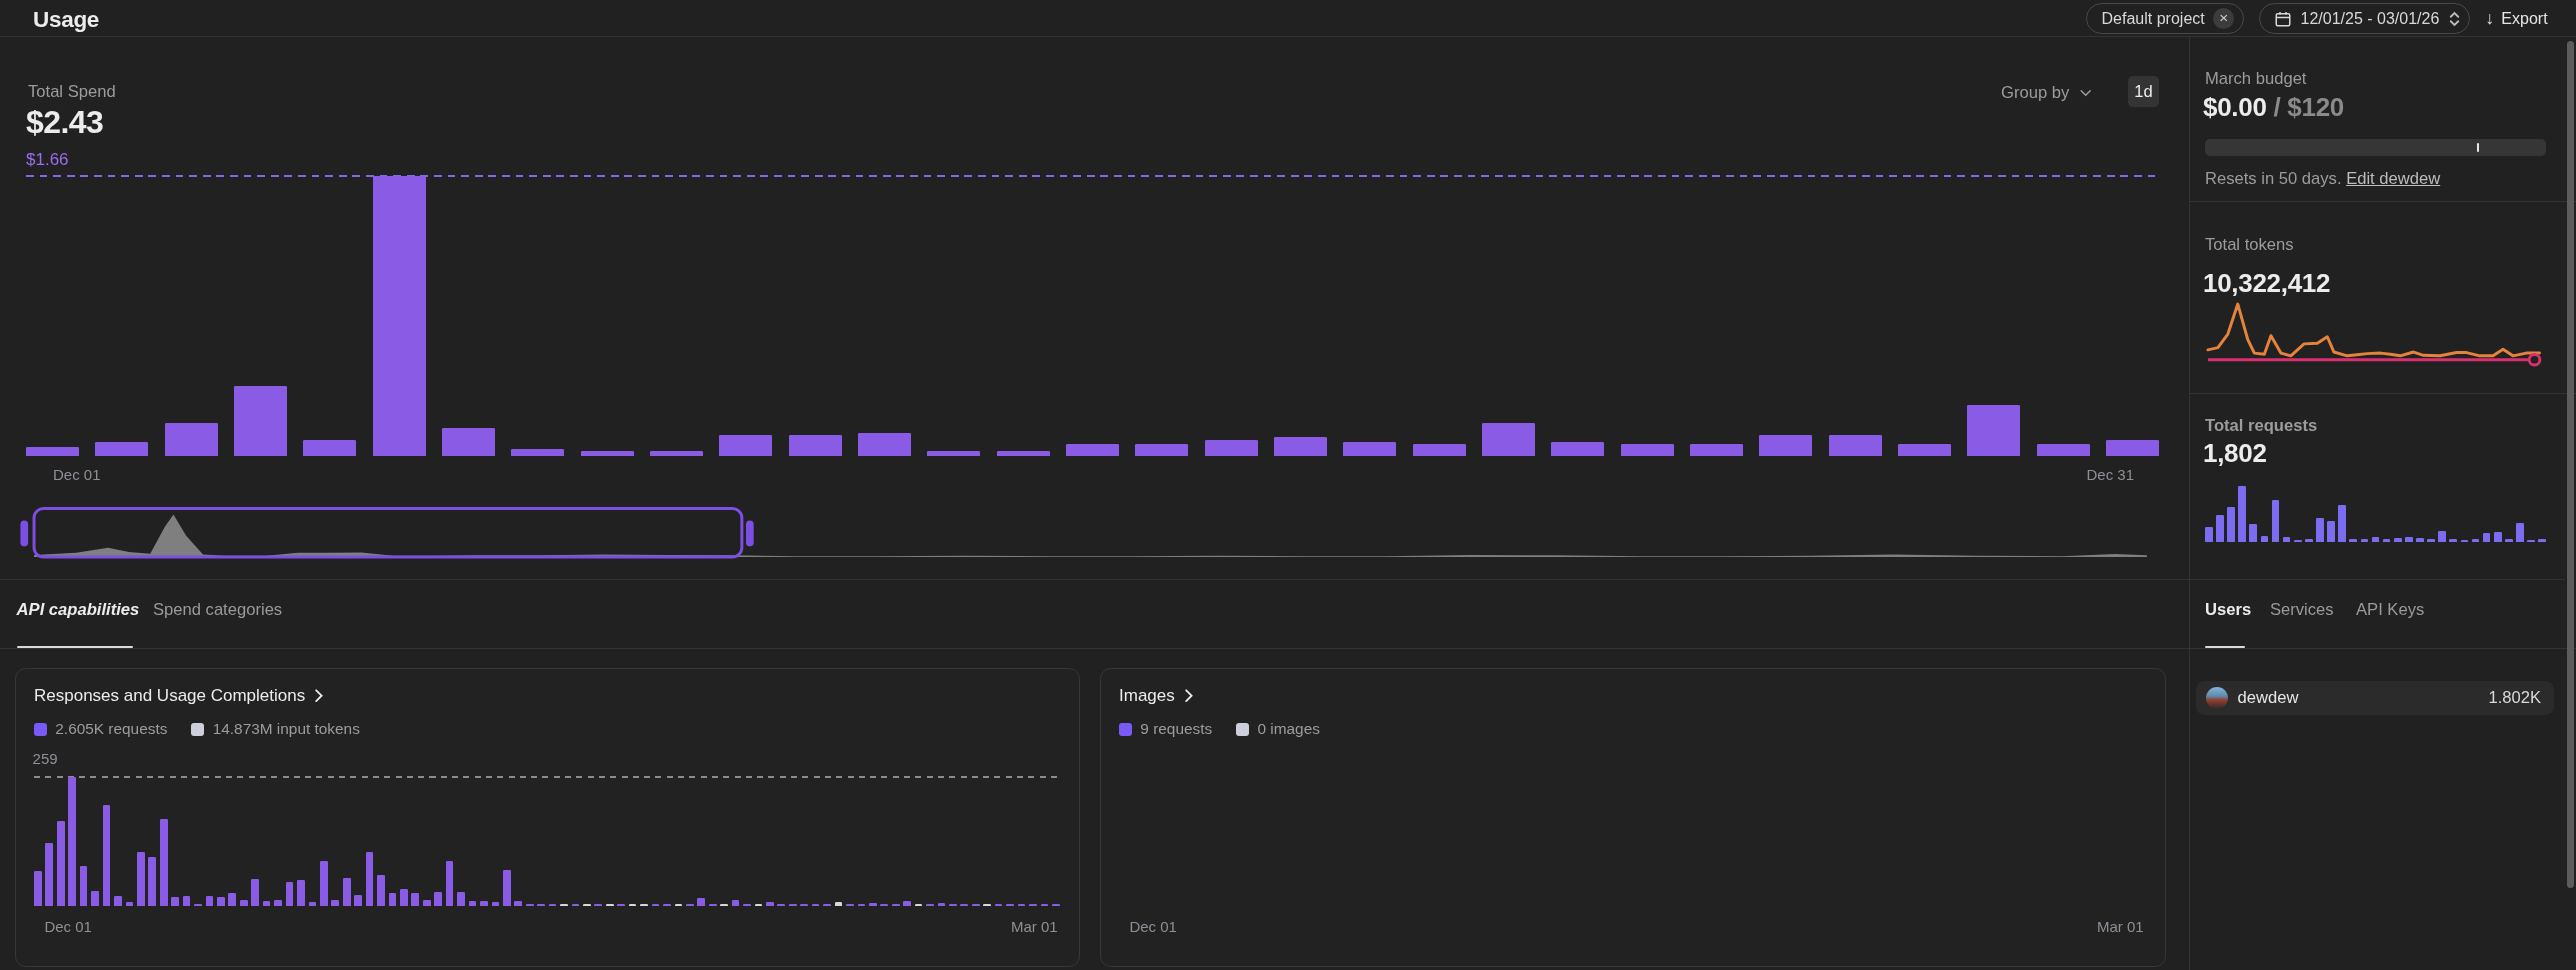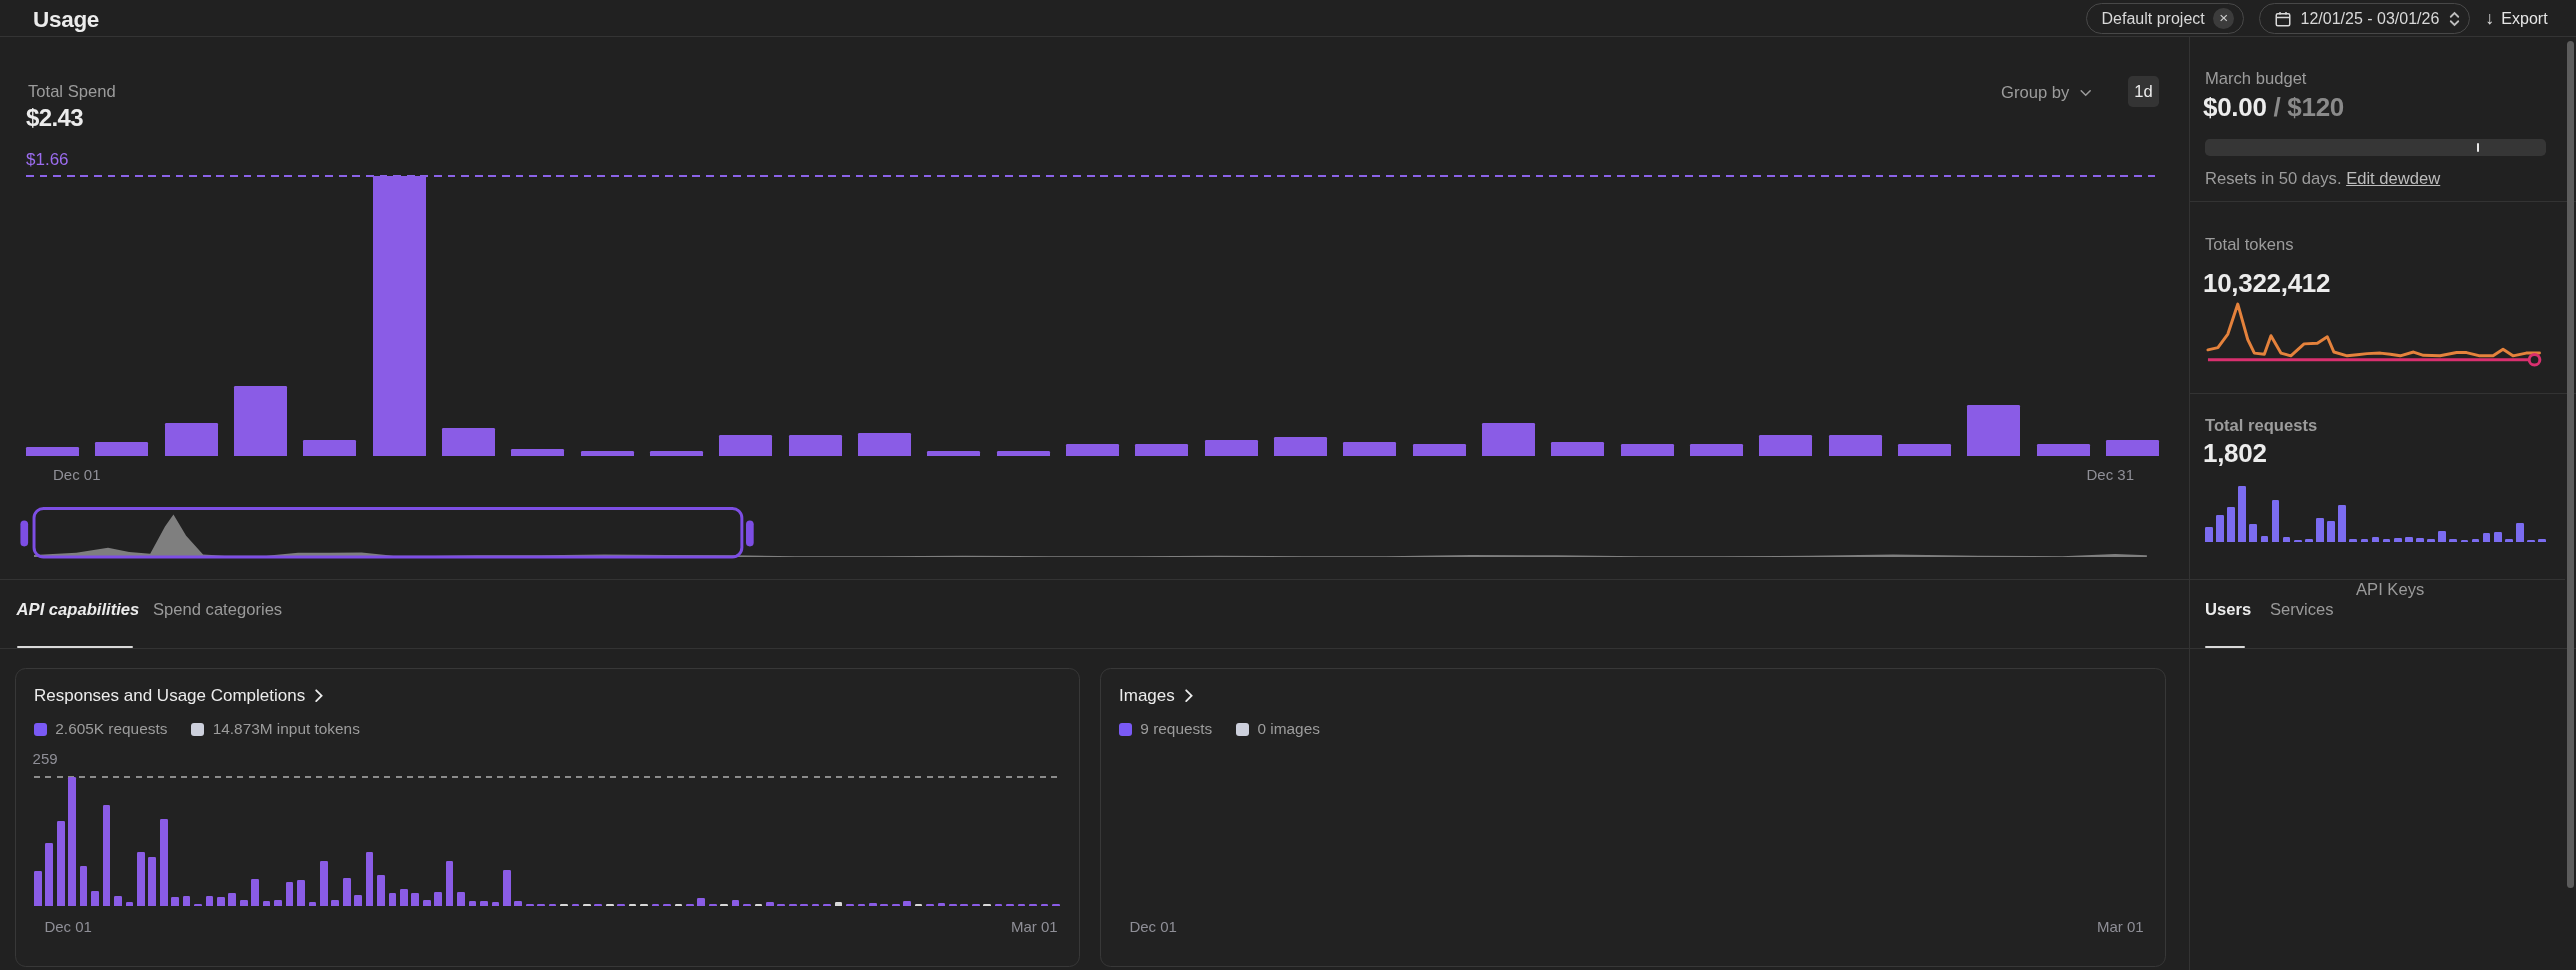--- a/index.html
+++ b/index.html
@@ -3,21 +3,21 @@
 <meta charset="utf-8">
 <style>
   * { margin:0; padding:0; box-sizing:border-box; }
   html,body { background:#1b1b1b; }
   #app {
     position:relative; width:2576px; height:970px; overflow:hidden;
     background:#212121; font-family:"Liberation Sans", sans-serif; color:#ececec;
   }
   .abs { position:absolute; }
   .lbl { color:#9c9c9c; font-size:16.6px; }
-  .big { font-size:24px; font-weight:700; letter-spacing:-0.6px; }
+  .big { font-size:32px; font-weight:700; letter-spacing:-0.6px; }
   .mid { font-size:26px; font-weight:700; letter-spacing:-0.3px; }
   .divider { background:#333333; }
   
   #header { position:absolute; top:0; left:0; width:2576px; height:37px; border-bottom:1.2px solid #343434; }
   #page-title { position:absolute; left:33px; top:6.5px; font-size:22.5px; font-weight:700; letter-spacing:-0.3px; }
   #header-controls { position:absolute; right:28.4px; top:3px; height:31px; display:flex; align-items:center; gap:15.4px; }
   .pill { display:inline-flex; align-items:center; height:31px; border:1.2px solid #484848; border-radius:16.6px; color:#d9d9d9; font-size:16px; padding:0 8.3px 0 14.2px; gap:8.3px; cursor:pointer; }
   .chip-close { width:21.3px; height:21.3px; border-radius:50%; background:#3c3c3c; color:#cfcfcf; font-size:15.4px; display:flex; align-items:center; justify-content:center; }
   .export-btn { display:flex; align-items:center; gap:7.1px; font-size:16px; color:#e6e6e6; cursor:pointer; }
   svg.icn { display:block; }
@@ -348,20 +348,25 @@
       <div class="bar" style="width: 7.7px; height: 9.4px; background: rgb(123, 108, 240);"></div>
       <div class="bar" style="width: 7.7px; height: 10px; background: rgb(123, 108, 240);"></div>
       <div class="bar" style="width: 7.7px; height: 3.1px; background: rgb(123, 108, 240);"></div>
       <div class="bar" style="width: 7.7px; height: 19.5px; background: rgb(123, 108, 240);"></div>
       <div class="bar" style="width: 7.7px; height: 2.4px; background: rgb(123, 108, 240);"></div>
       <div class="bar" style="width: 7.7px; height: 3.5px; background: rgb(123, 108, 240);"></div>
     </div>
 
   <div class="abs tab active" style="left:2205px; top:600px;">Users</div>
   <div class="abs tab" style="left:2270px; top:600px;">Services</div>
-  <div class="abs tab" style="left:2356px; top:580px;">API Keys</div>
+  <div class="abs tab" style="left:2356px; top:600px;">API Keys</div>
   <div class="abs tab-underline" style="left:2205px; top:646px; width:40px;"></div>
   <div class="abs divider" style="left:2190px; top:648px; width:386px; height:1.2px;"></div>
 
+  <div class="abs" id="user-row">
+    <div id="avatar"></div>
+    <div id="user-name">dewdew</div>
+    <div id="user-value">1.802K</div>
+  </div>
 
   <div class="abs" id="scroll-thumb"></div>
 </div>
 
 
 </body></html>

